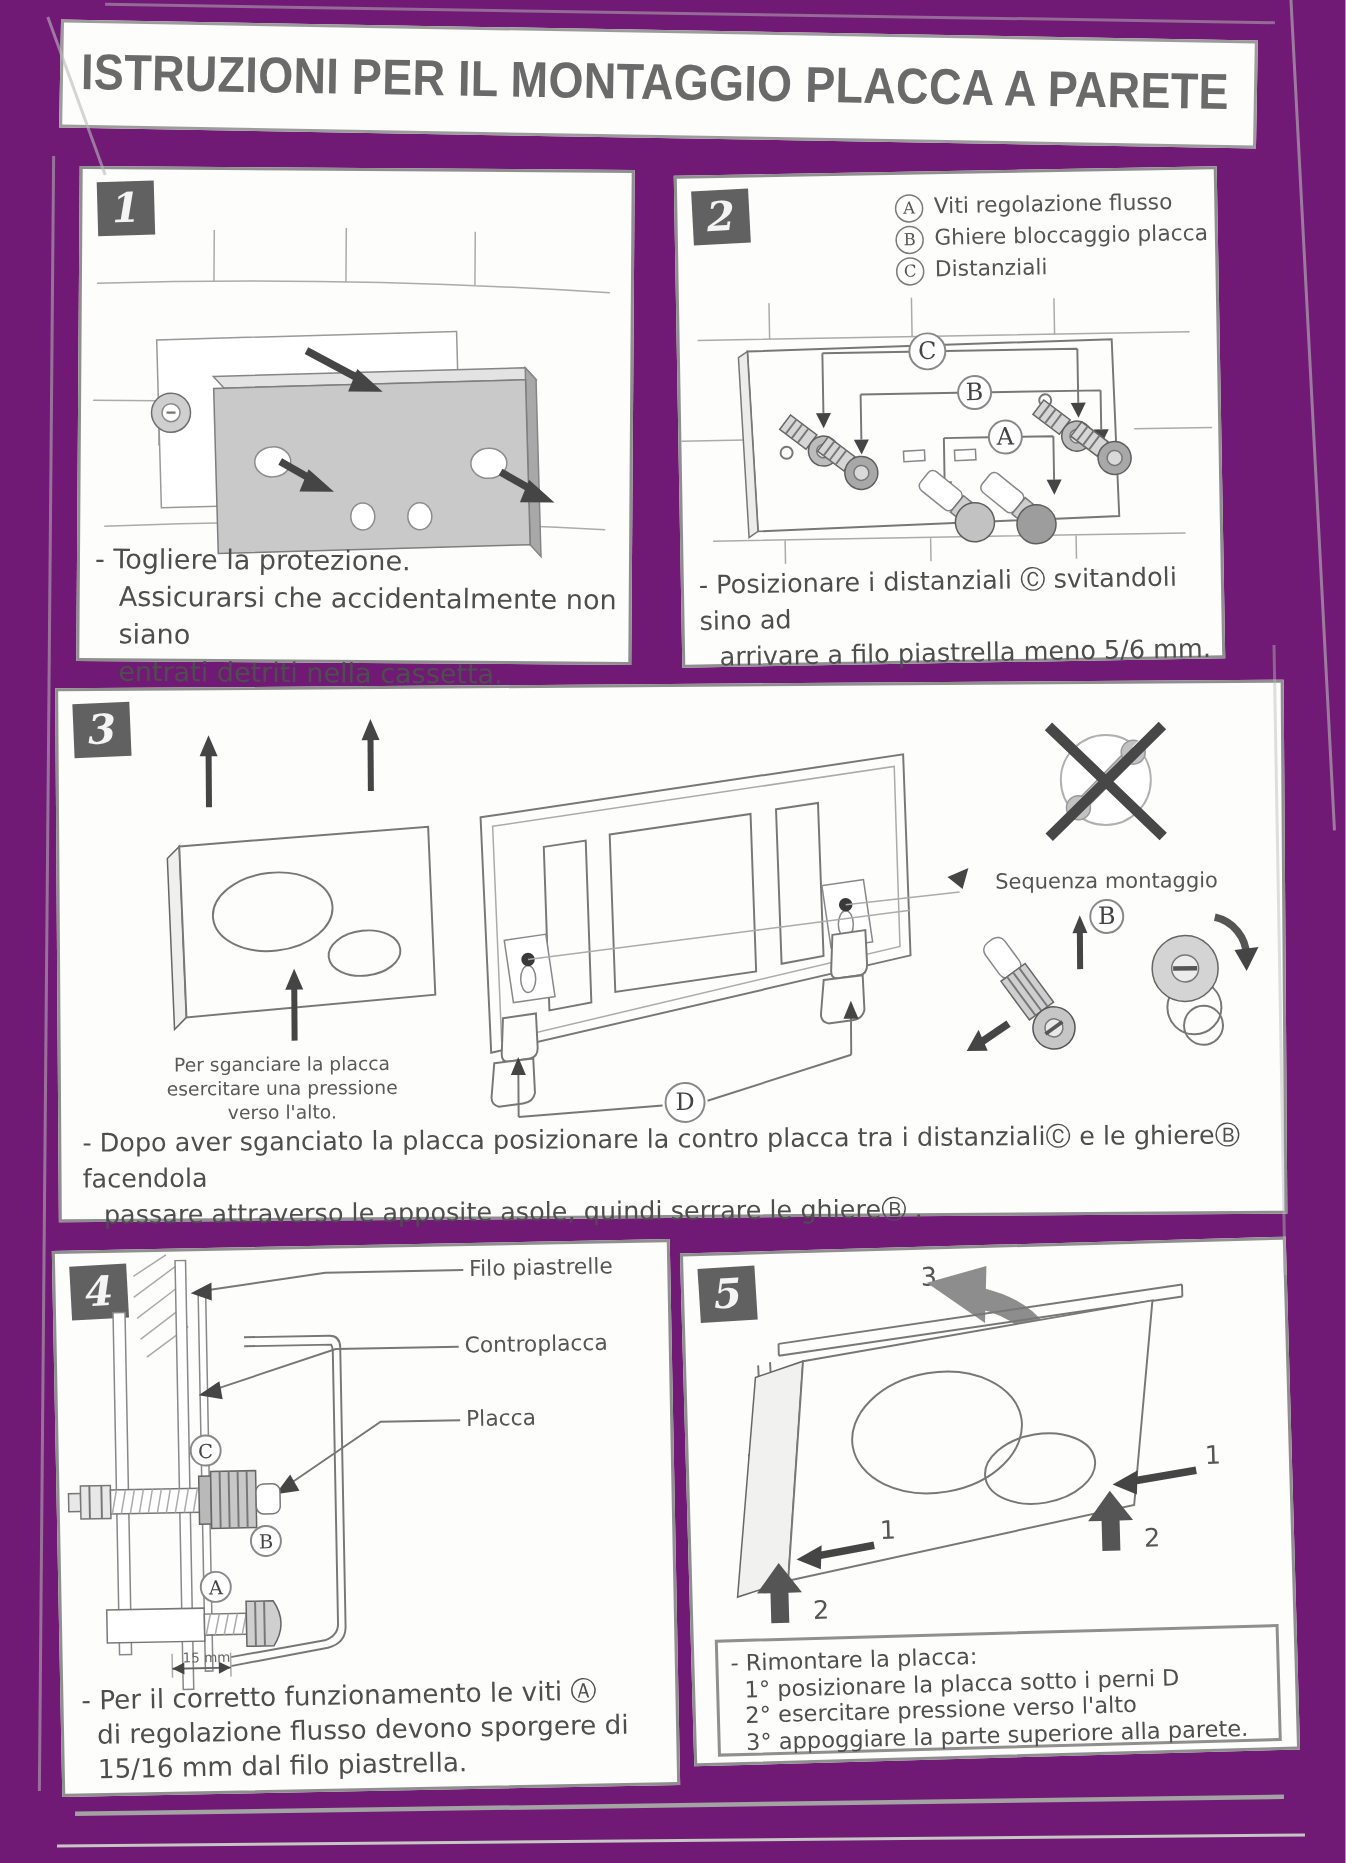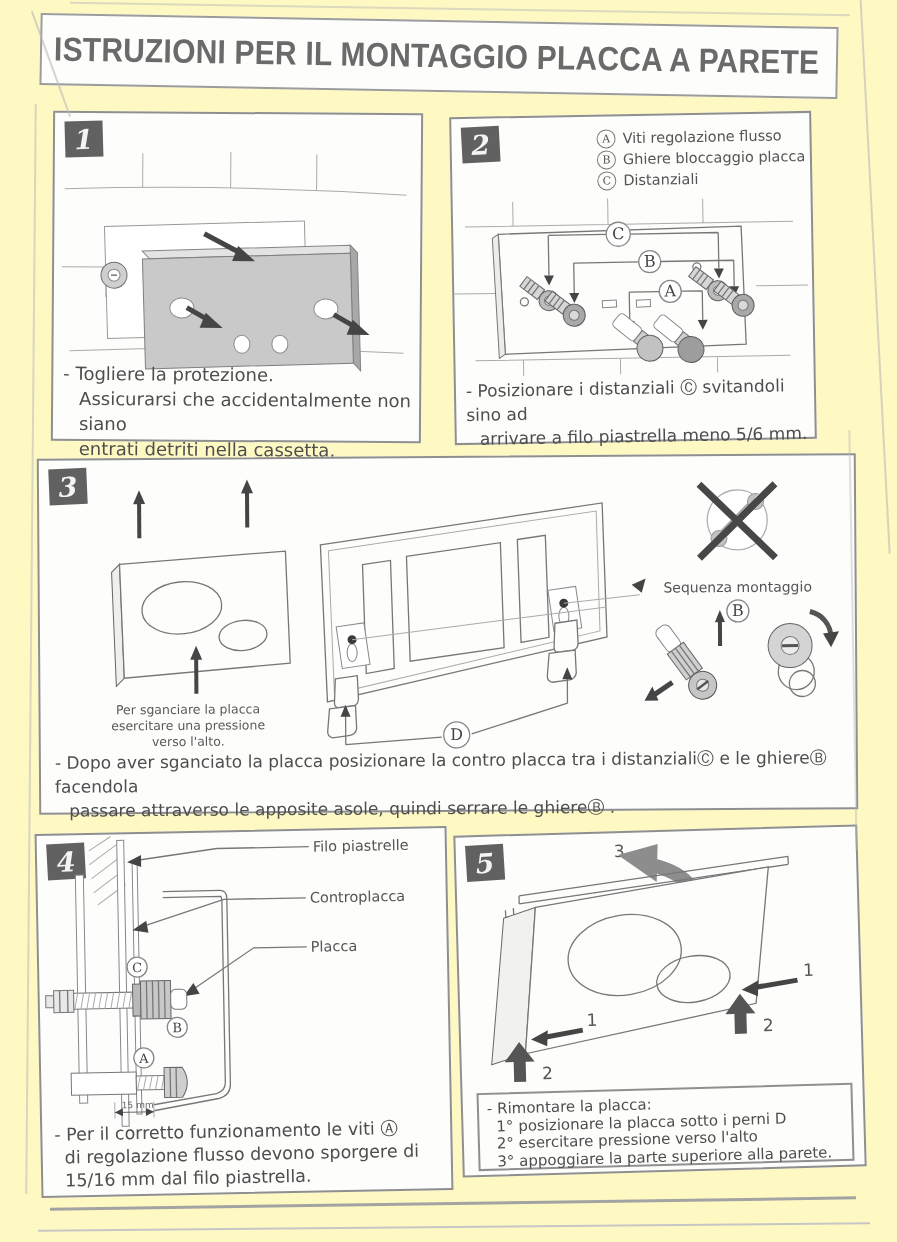--- a/index.html
+++ b/index.html
@@ -1,18 +1,18 @@
 <!DOCTYPE html>
 <html><head>
 <meta charset="utf-8">
 <style>
   html,body{margin:0;padding:0;}
   body{width:897px;height:1242px;background:#e9e8e6;font-family:"DejaVu Sans",sans-serif;}
   .photo{position:relative;width:897px;height:1242px;overflow:hidden;background:#f6f5f3;}
-  .paper{position:absolute;left:0;top:0;width:100%;height:100%;background:#fef9c3;}
+  .paper{position:absolute;left:0;top:0;width:100%;height:100%;background:#701a75;}
   .edge{position:absolute;background:#b9b9b9;}
 
   .titlebox{position:absolute;left:40px;top:20px;width:794px;height:68px;border:2px solid #9c9c9c;
             transform:rotate(1deg);display:flex;align-items:center;background:#fdfdfc;}
   .title{font-family:"Liberation Sans",sans-serif;font-weight:bold;font-size:30px;color:#6a6a6a;
          white-space:nowrap;padding-left:12px;letter-spacing:.2px;transform:scaleY(1.12);}
 
   .panel{position:absolute;border:2px solid #8f8f8f;background:#fdfdfc;}
   .num{position:absolute;left:10px;top:8px;width:38px;height:36px;background:#616161;color:#f4f4f4;
        display:flex;align-items:center;justify-content:center;font-family:"DejaVu Serif",serif;

